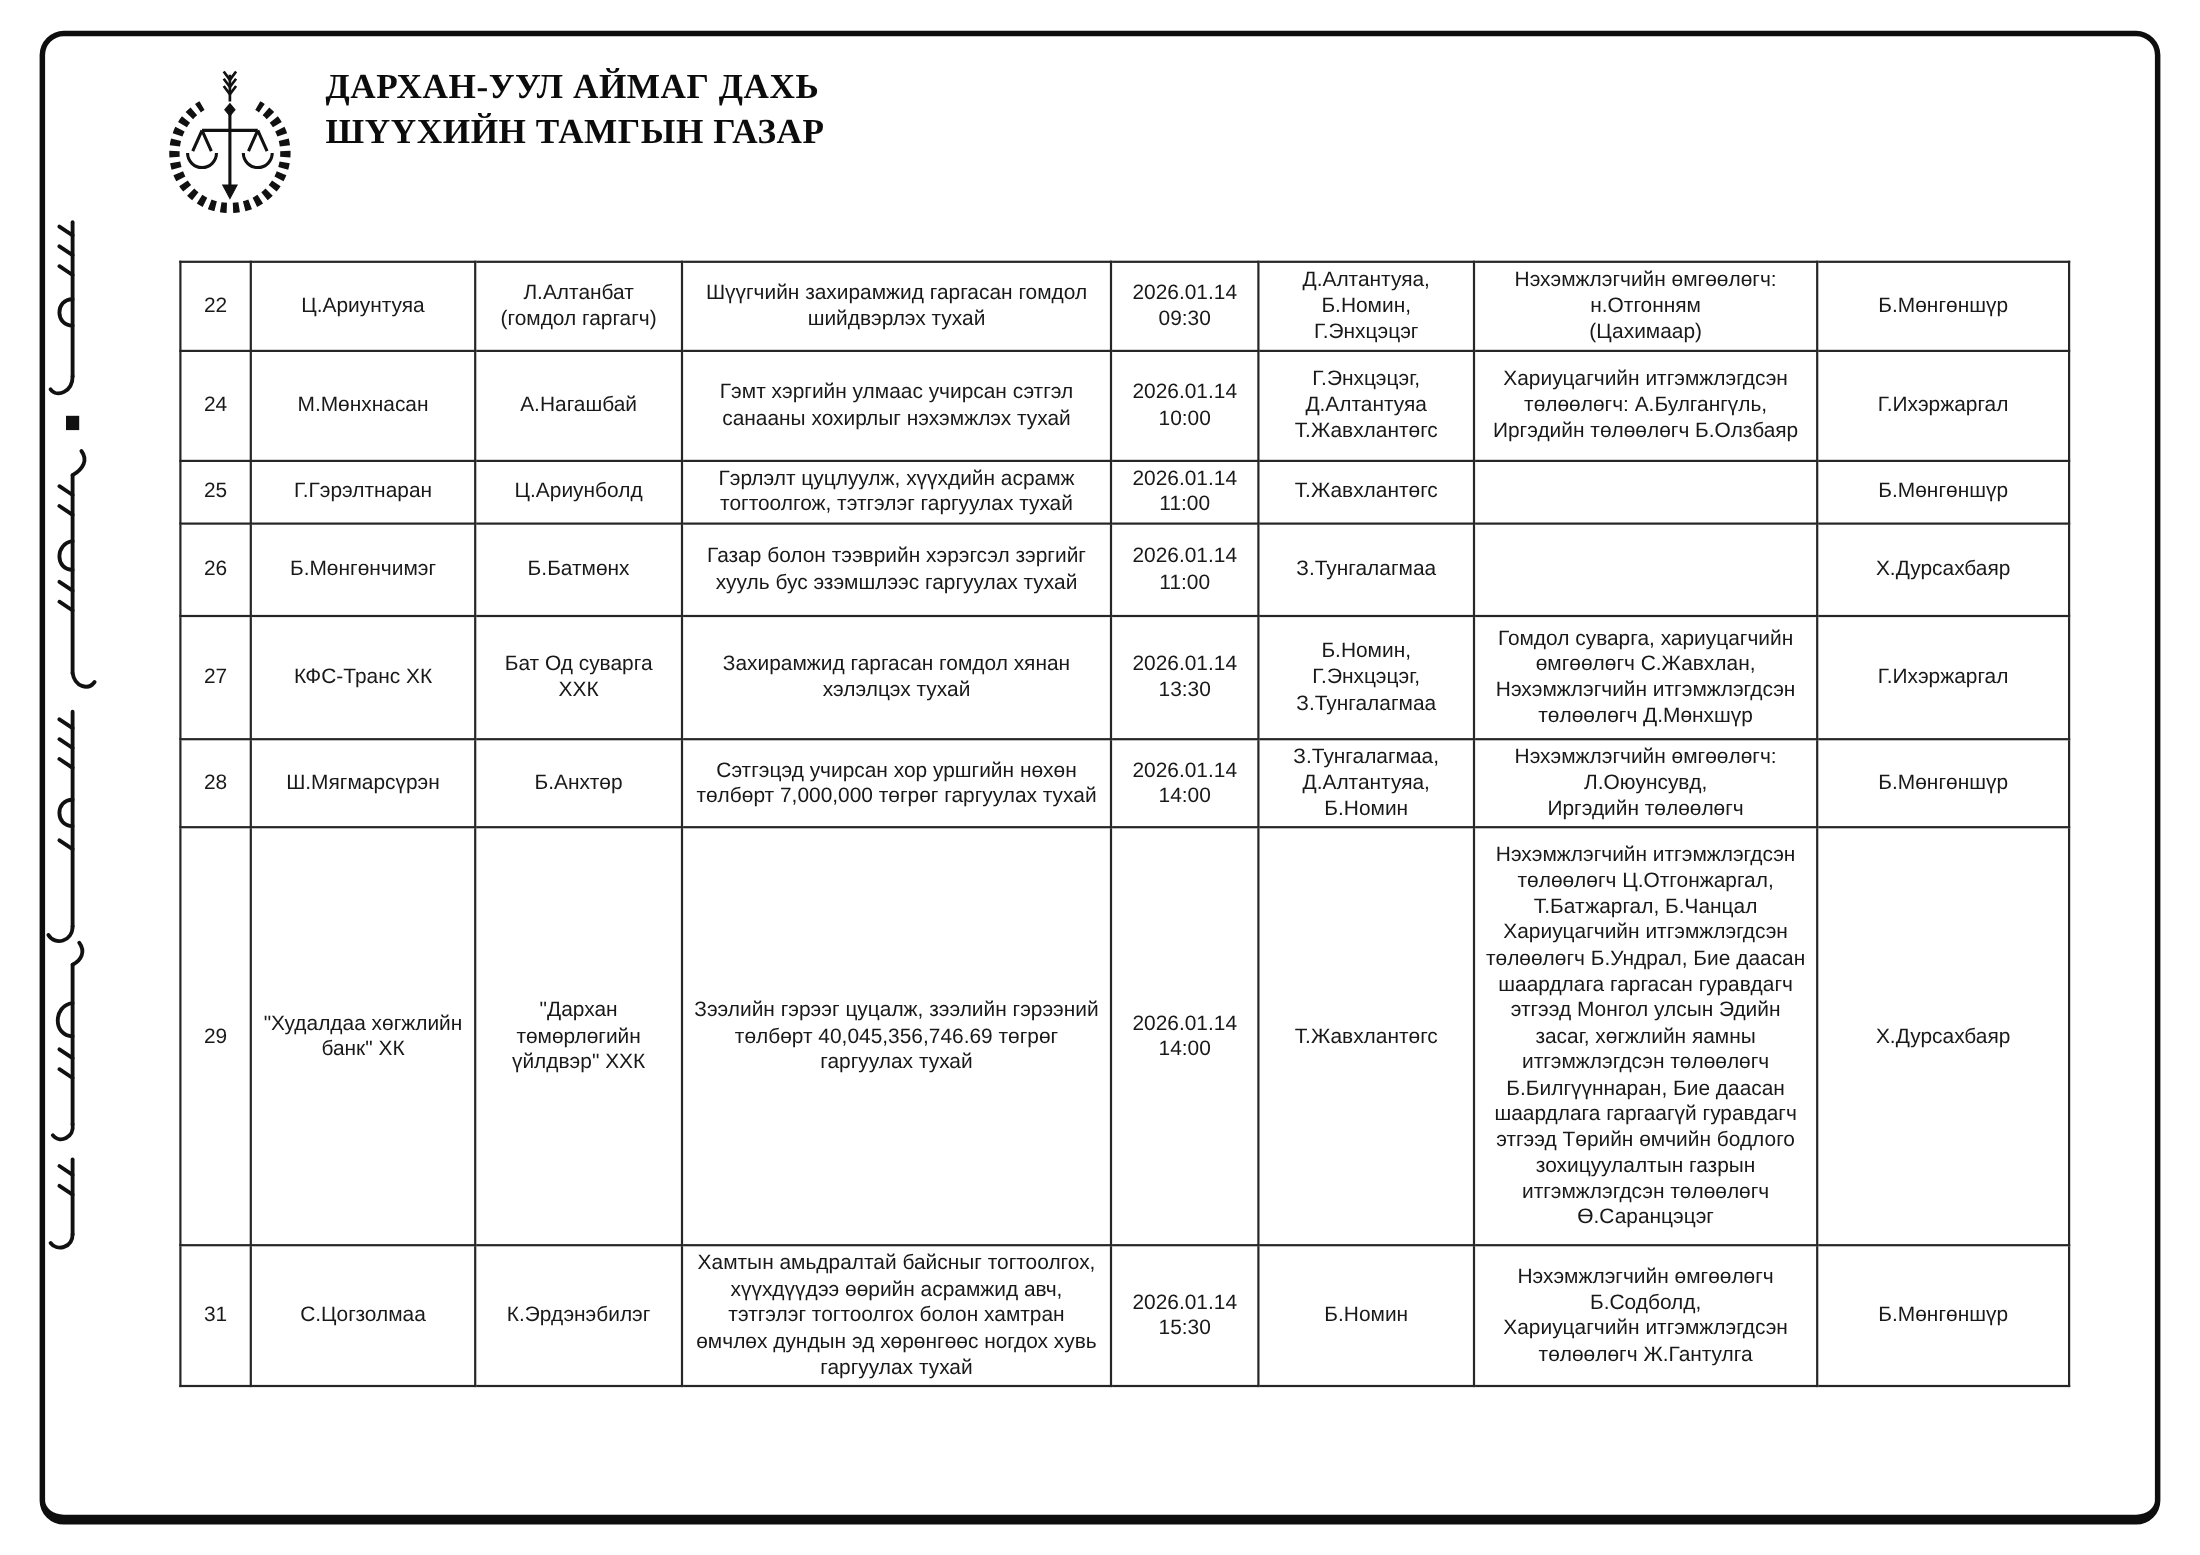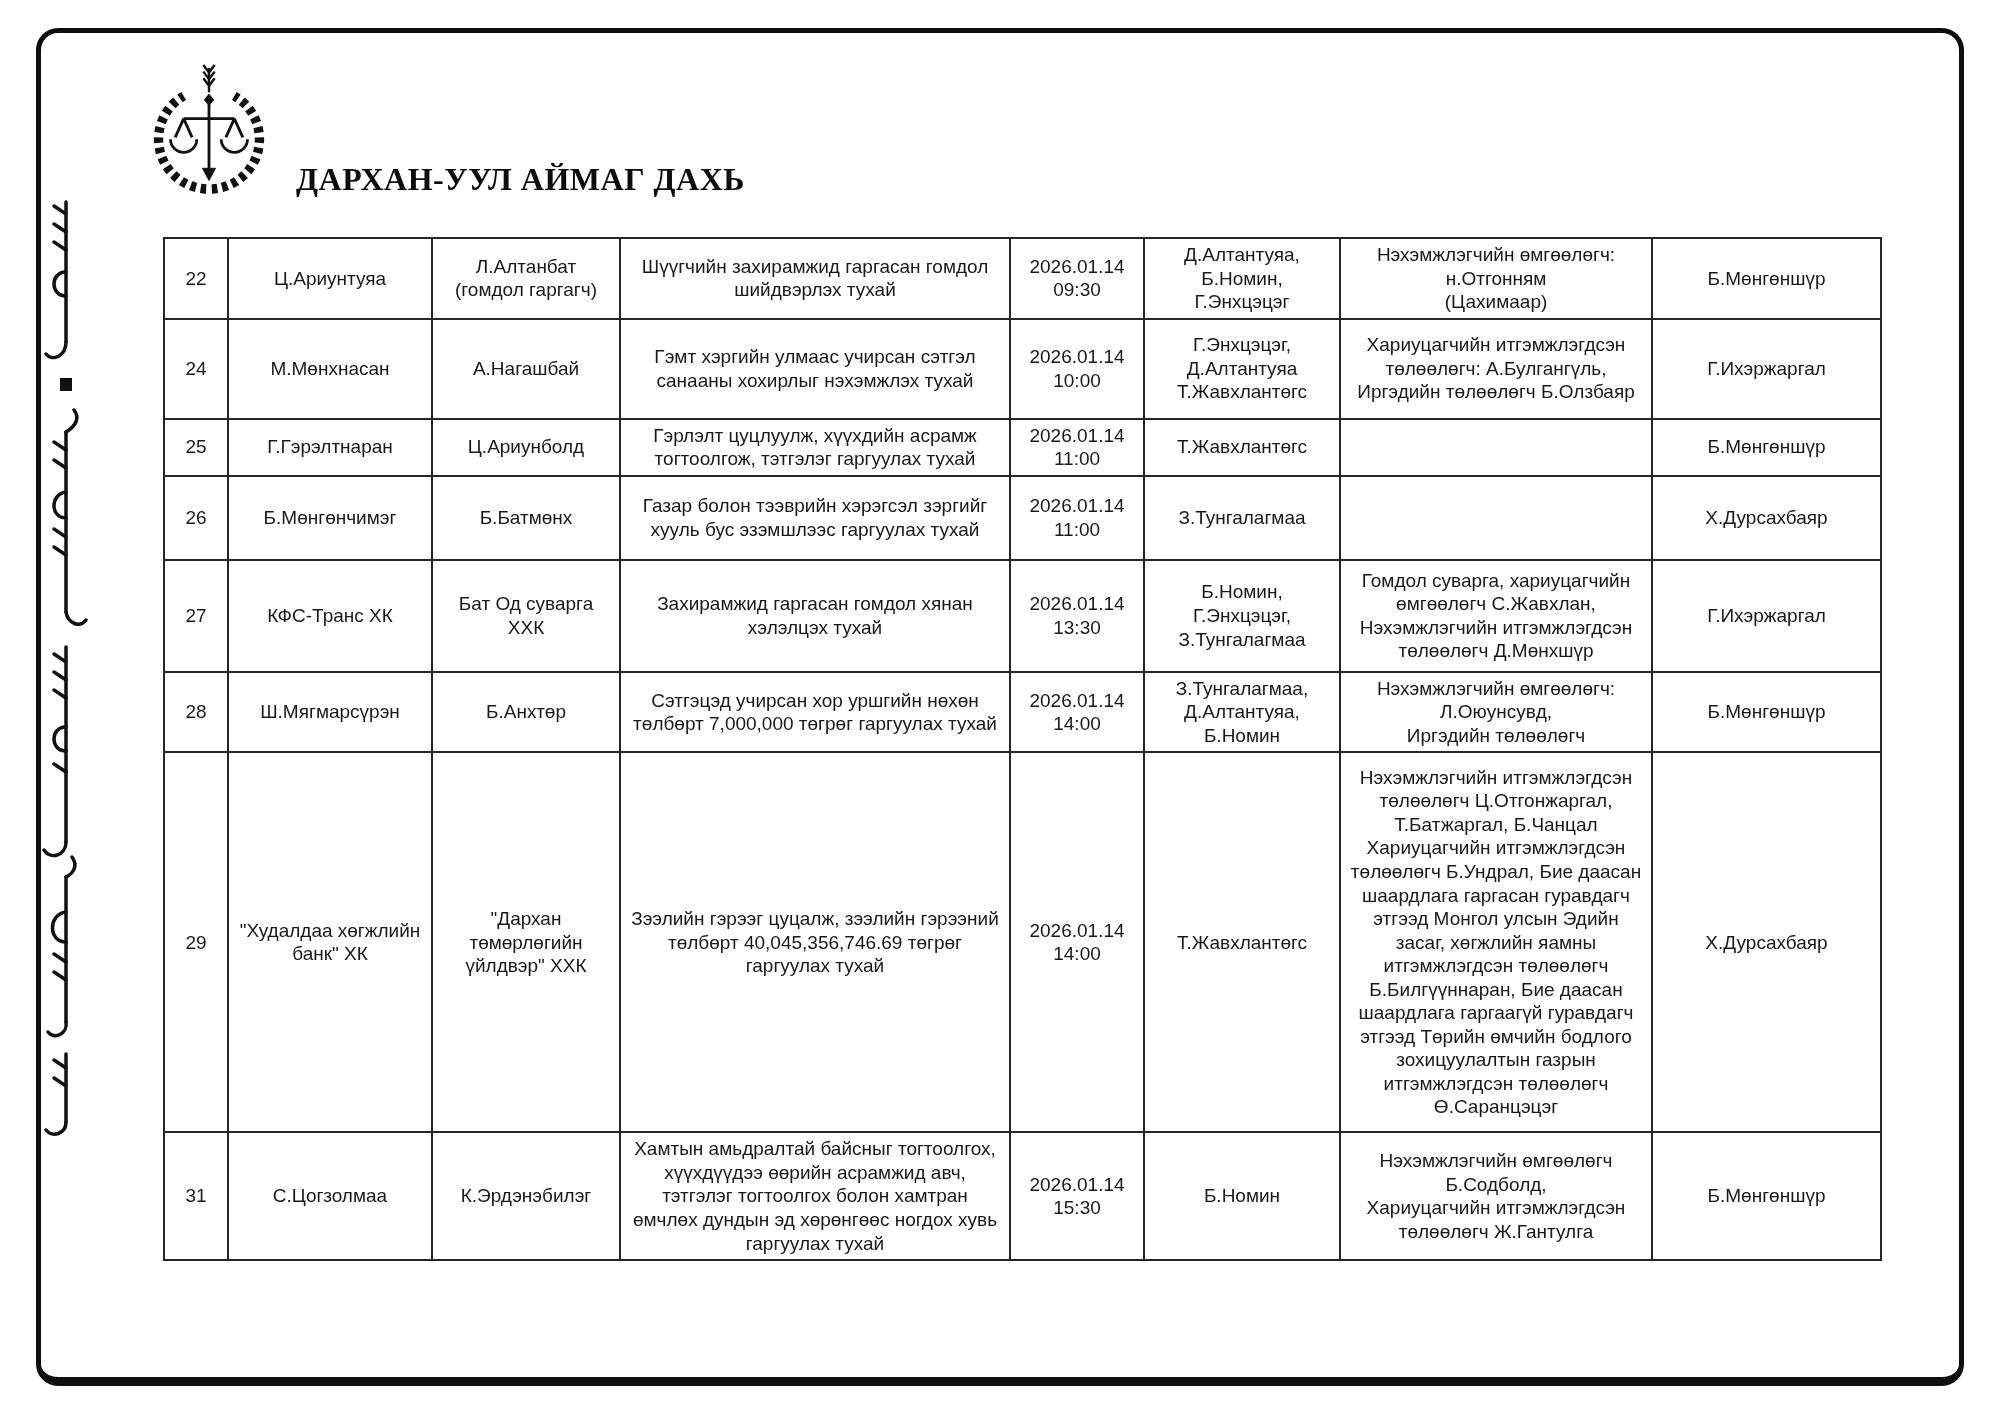--- a/index.html
+++ b/index.html
@@ -6,21 +6,21 @@
   body{
     width:2000px;height:1414px;position:relative;overflow:hidden;
     font-family:"Liberation Sans",sans-serif;color:#1a1a1a;
   }
   .frame{
     position:absolute;left:36px;top:28px;width:1928px;height:1358px;
     border:5px solid #0e0e0e;border-bottom-width:9px;border-radius:22px;
     box-sizing:border-box;
   }
   .header{
-    position:absolute;left:148px;top:58px;display:flex;align-items:flex-end;gap:26px;
+    position:absolute;left:148px;top:58px;display:flex;align-items:flex-start;gap:26px;
   }
   .org-title{
     font-family:"Liberation Serif",serif;font-weight:700;font-size:32px;
     line-height:1.28;letter-spacing:.5px;color:#0c0c0c;white-space:pre-line;
   }
   .mongol-script{position:absolute;left:40px;top:192px;}
   table.schedule{
     position:absolute;left:163px;top:237px;width:1717px;
     border-collapse:collapse;table-layout:fixed;
   }
@@ -90,21 +90,21 @@
           <path d="M38,64 l-9,20 M38,64 l9,20"></path>
           <path d="M24,86 a14,14 0 0 0 28,0"></path>
           <path d="M92,64 l-9,20 M92,64 l9,20"></path>
           <path d="M78,86 a14,14 0 0 0 28,0"></path>
         </g>
         <path d="M65,130 l-7,-13 h14 z" fill="#111" stroke-width="1"></path>
         <path d="M65,38 l-5,6 5,6 5,-6 z" fill="#111" stroke-width="1"></path>
       </g>
     </svg>
   </div>
-  <div class="org-title"><span>ДАРХАН-УУЛ АЙМАГ ДАХЬ</span><br></div>
+  <div class="org-title"><span>ДАРХАН-УУЛ АЙМАГ ДАХЬ</span><br><span>ШҮҮХИЙН ТАМГЫН ГАЗАР</span></div>
 </div>
 
 <table class="schedule">
   <colgroup>
     <col class="c-num">
       <col class="c-pla">
       <col class="c-def">
       <col class="c-sub">
     <col class="c-dat">
       <col class="c-jud">

